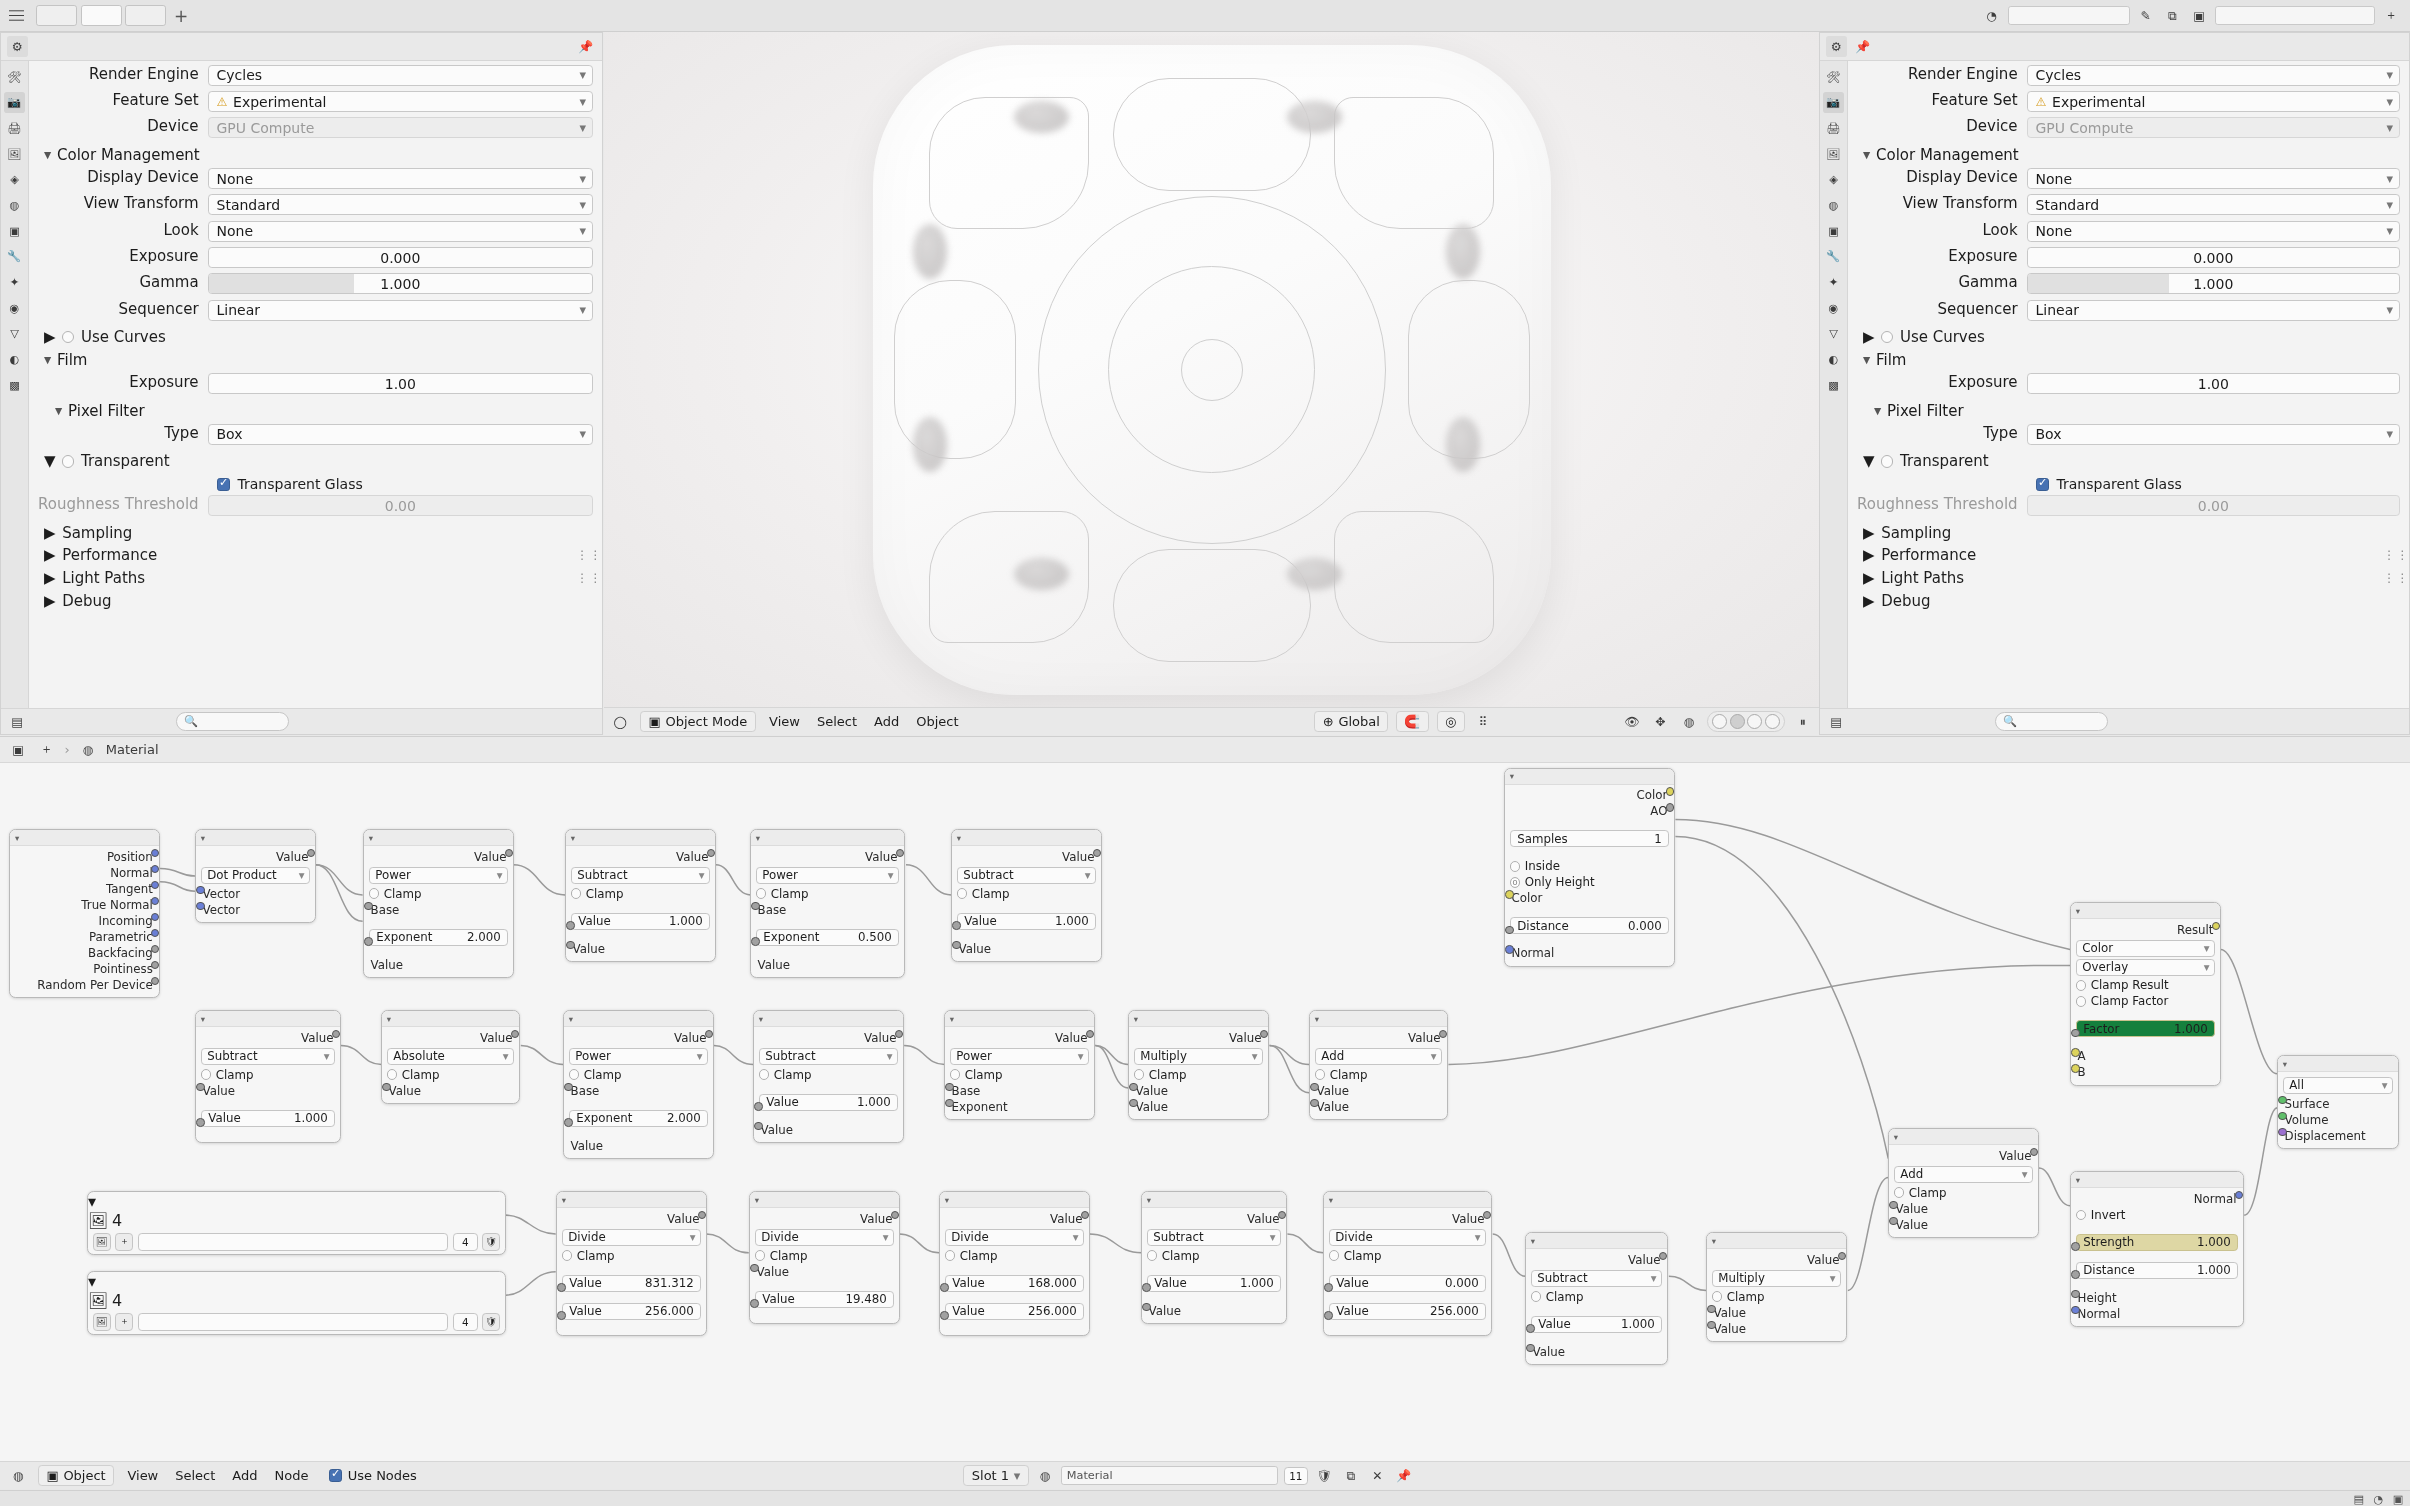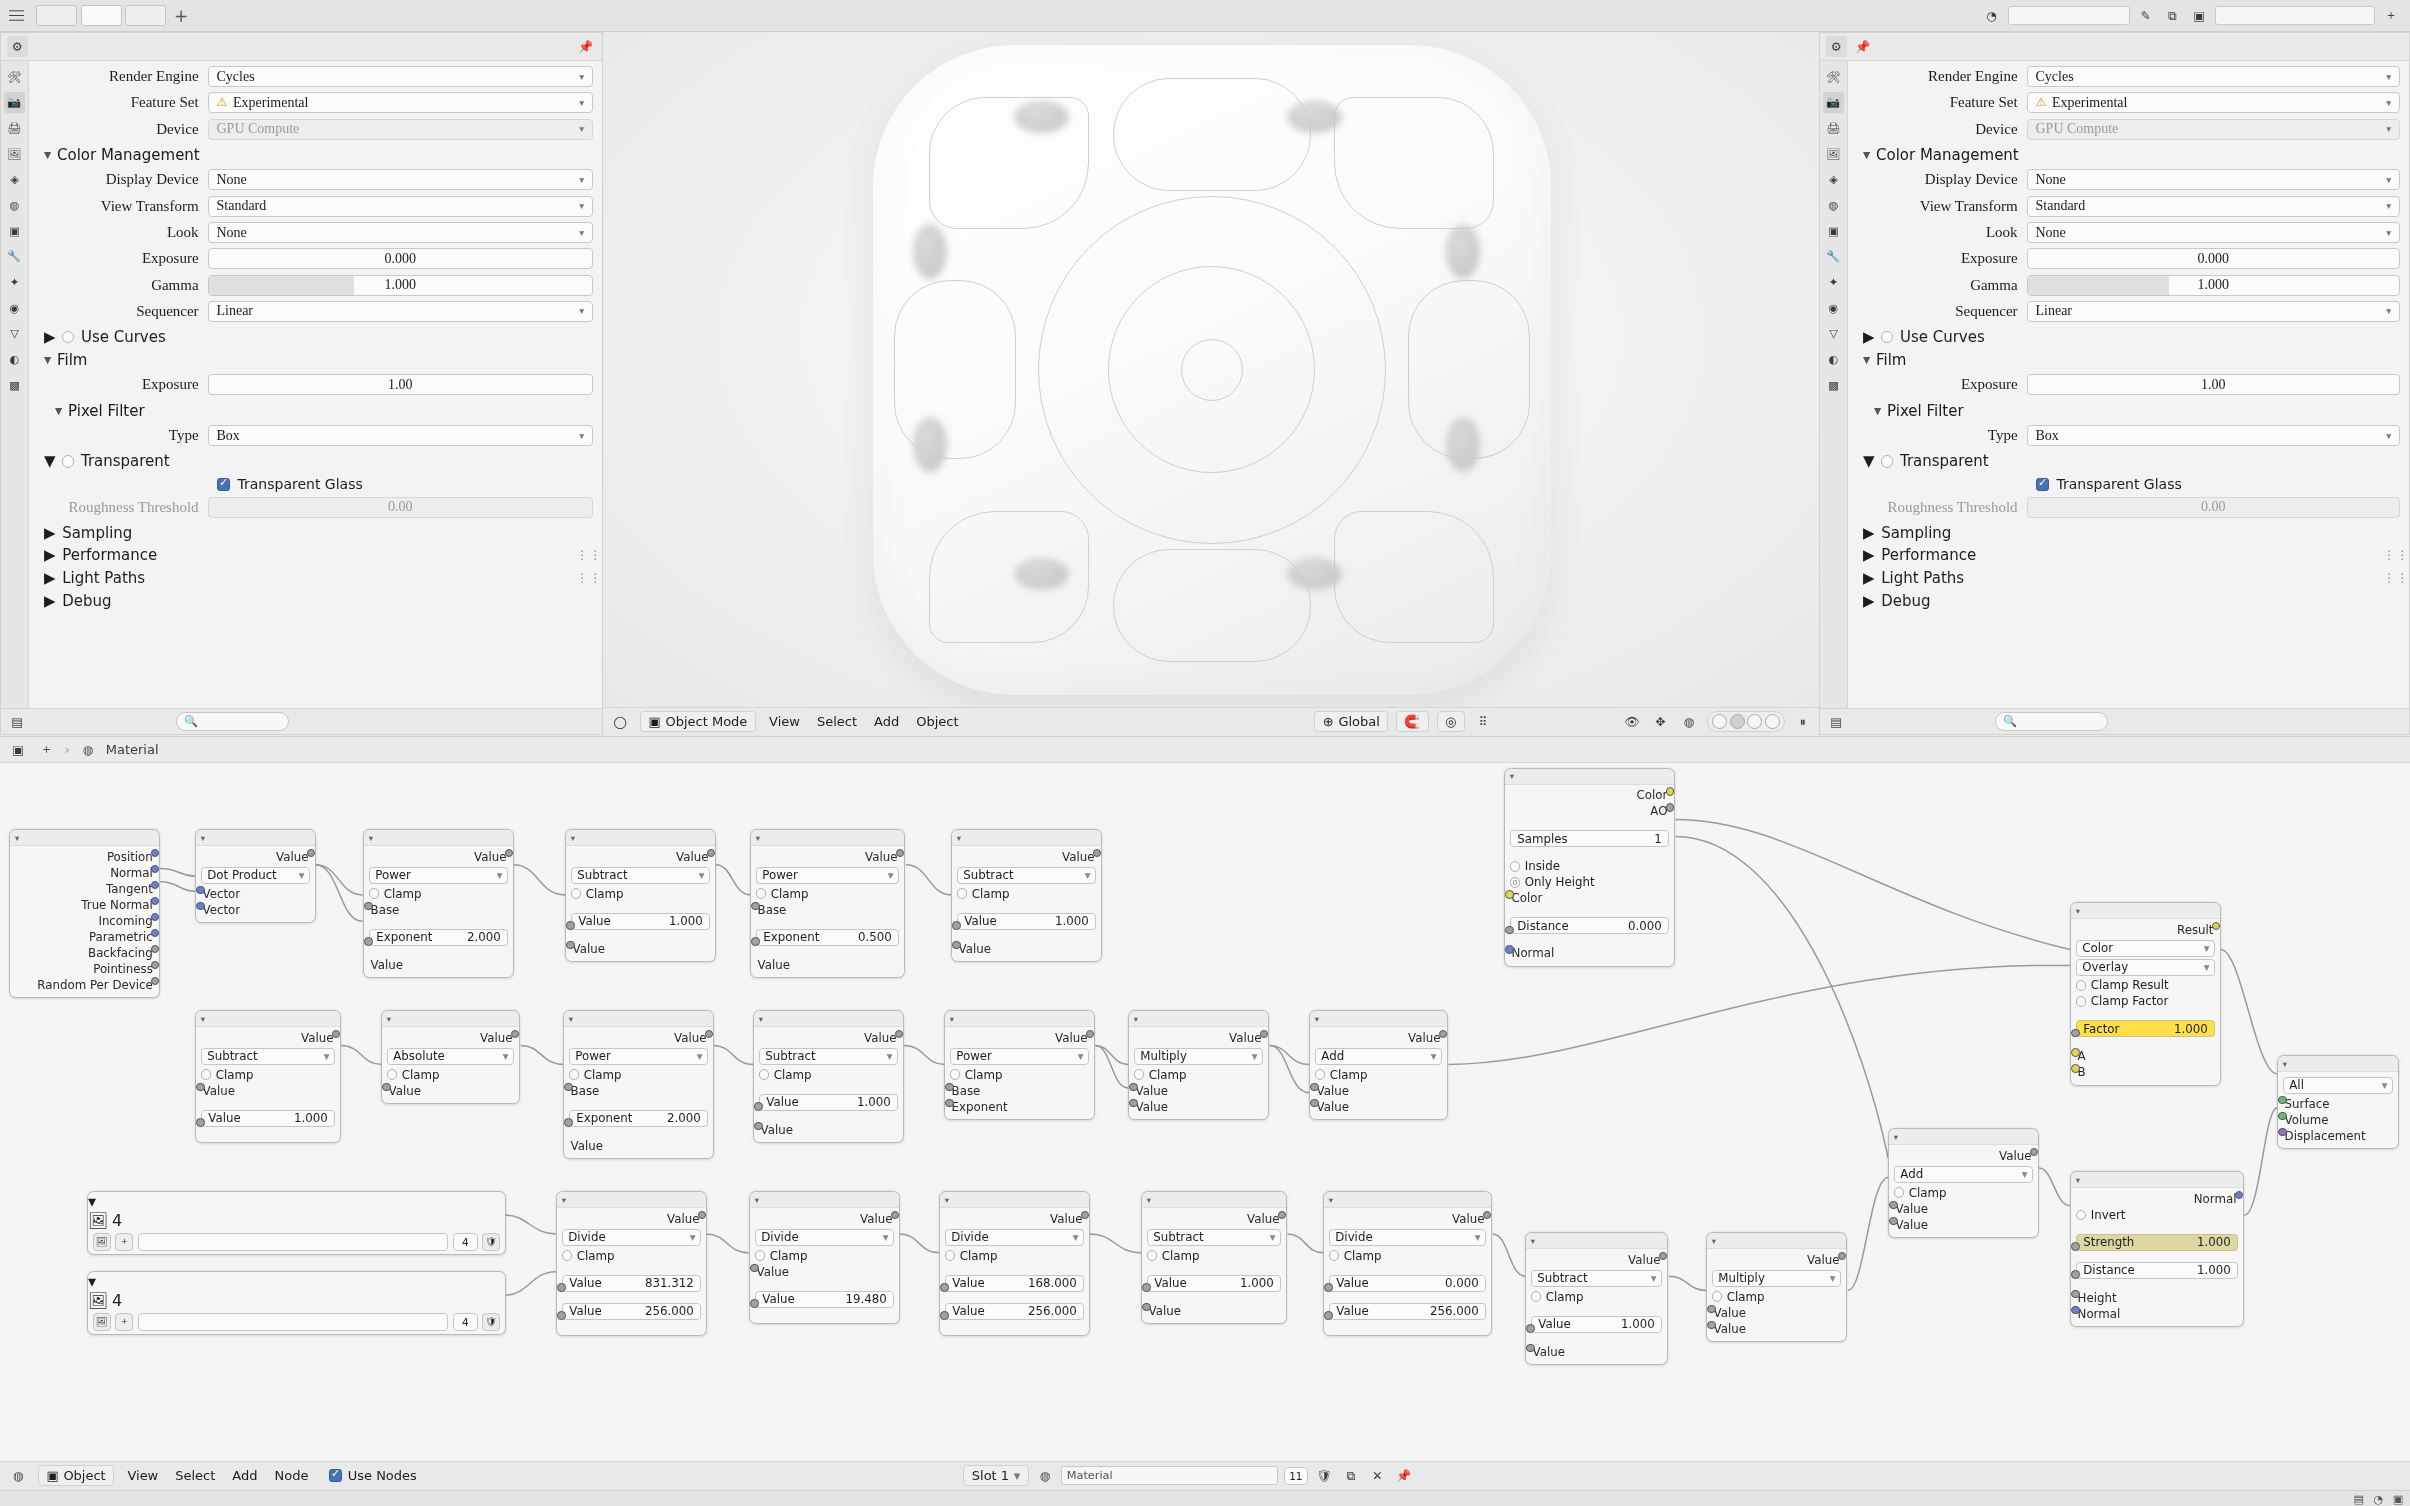--- a/index.html
+++ b/index.html
@@ -45,21 +45,21 @@
   .props { background: #f3f3f3; }
   .props-tabcol {
     position: absolute; left: 0; top: 28px; width: 28px; bottom: 0;
     background: #e6e6e6; border-right: 0.9px solid #d6d6d6;
     display: flex; flex-direction: column; align-items: center; padding-top: 5.6px; gap: 4.7px;
   }
   .ptab { width: 21px; height: 21px; border-radius: 2.8px; display: flex; align-items: center; justify-content: center; font-size: 11.3px; color: #3b3b3b; }
   .ptab.active { background: #d3d3d3; }
   .props-body { position: absolute; left: 28px; top: 28px; right: 0; bottom: 26px; overflow: hidden; padding-top: 3.8px; }
 
-  .row { display: flex; align-items: center; height: 23.5px; margin-bottom: 2.8px; padding-right: 9.4px; font-family: Liberation Serif, serif; }
+  .row { display: flex; align-items: flex-start; height: 23.5px; margin-bottom: 2.8px; padding-right: 9.4px; }
   .row .lbl { width: 179px; text-align: right; padding-right: 9.4px; color: #1c1c1c; font-size: 15px; white-space: nowrap; overflow: hidden; }
   .field {
     flex: 1; height: 21px; background: #fbfbfb; border: 0.9px solid #c8c8c8; border-radius: 3.8px;
     display: flex; align-items: center; padding: 0 7.5px; font-size: 14px; color: #1b1b1b; position: relative;
   }
   .field.disabled { background: #ededed; color: #9a9a9a; border-color: #d6d6d6; }
   .field .caretdn { position: absolute; right: 5.6px; font-size: 8.5px; color: #777; }
   .field.num { justify-content: center; }
   .field.slider::before {
     content: ""; position: absolute; left: 0; top: 0; bottom: 0; width: 38%;
@@ -1176,21 +1176,21 @@
           <div class="ncheck">
               <span class="nrad"></span>
               <span>Clamp Result</span>
             </div>
           <div class="ncheck">
               <span class="nrad"></span>
               <span>Clamp Factor</span>
             </div>
           <div style="position:relative">
               <span class="sock in s-gray" style="top:8.5px"></span>
-            <div class="nval" style="background:#fde047; border-color:#c9c18e;">
+            <div class="nval" style="background:#15803d; border-color:#c9c18e;">
                 <span>Factor</span>
                 <span>1.000</span>
               </div>
             </div>
           <div class="nin" style="position:relative"><span class="sock in s-yellow"></span><span>A</span></div>
           <div class="nin" style="position:relative"><span class="sock in s-yellow"></span><span>B</span></div>
         </div>
       </div>
 
       <div class="node" style="left:1888px; top:365px; width:151px;">

